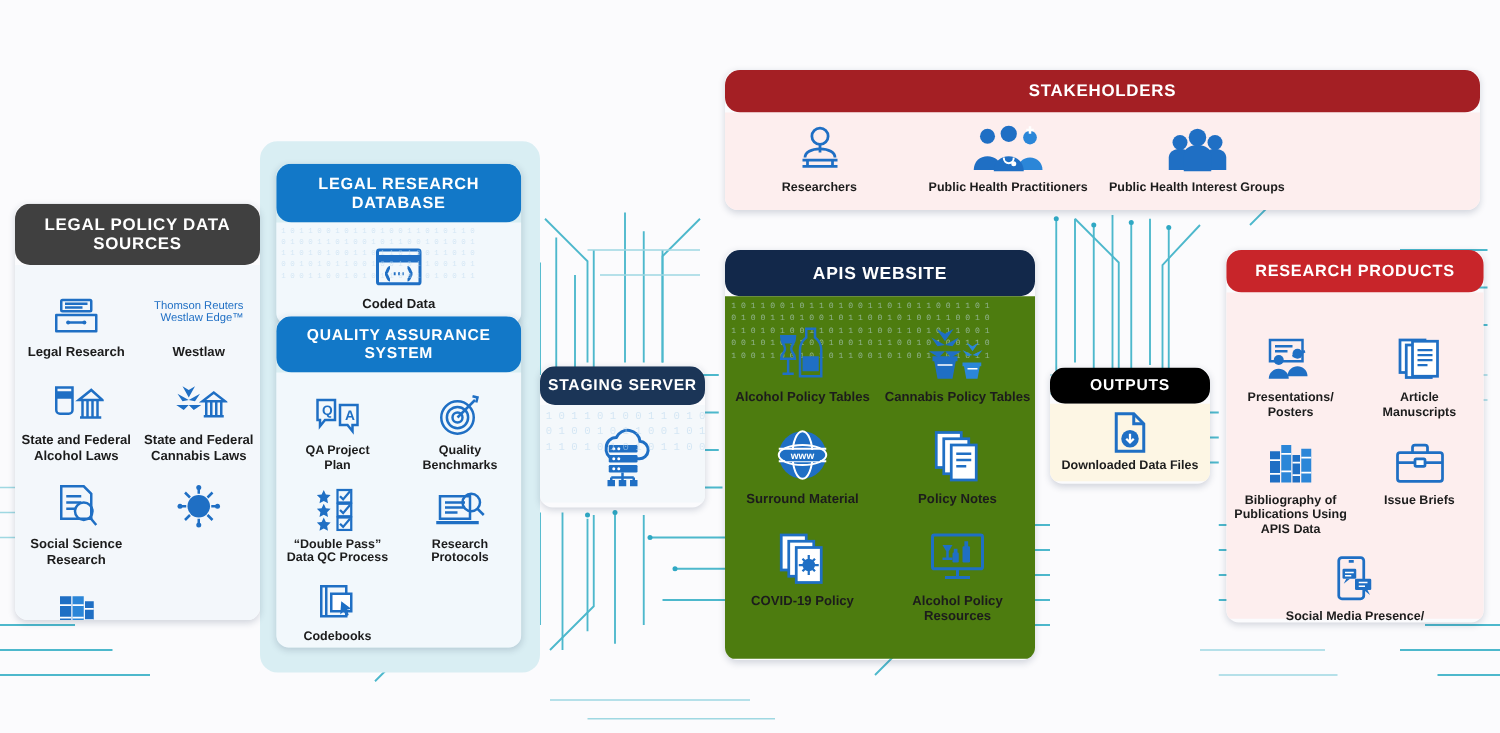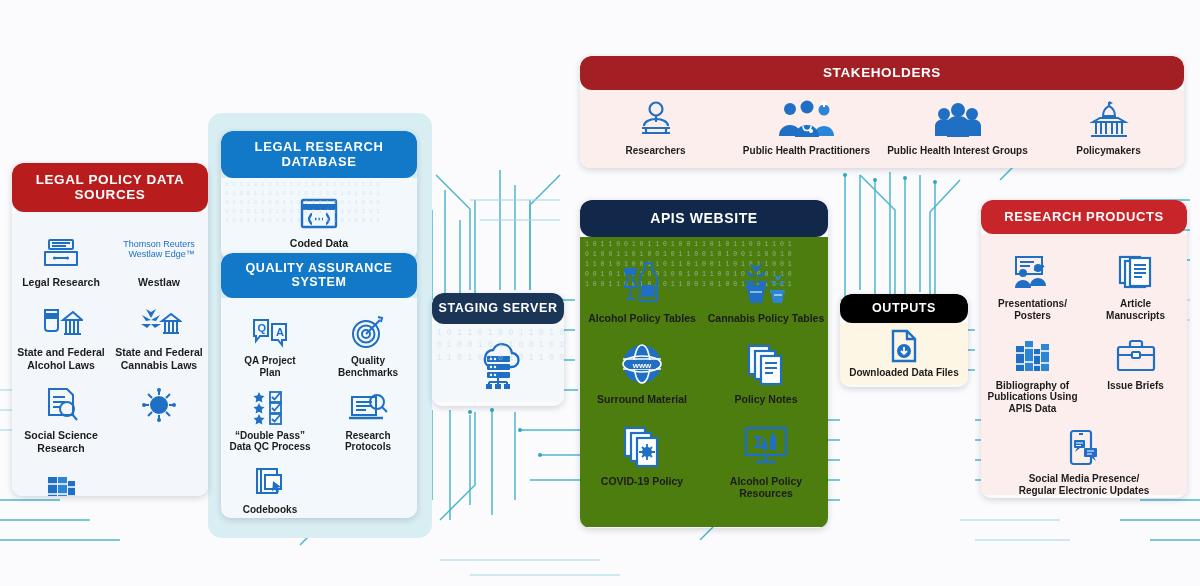--- a/index.html
+++ b/index.html
@@ -23,21 +23,21 @@
              pointer-events:none; opacity:.55; }
 
   .grid { display: grid; position: relative; z-index: 2; }
   .cell { display: flex; flex-direction: column; align-items: center;
           justify-content: flex-start; }
   .cap { text-align: center; color: #1c1c1c; line-height: 1.18; }
   .ico { display:flex; align-items:flex-end; justify-content:center; }
 
   
   #p-sources { left: 12px; top: 163px; width: 196px; height: 333px; }
-  #p-sources .phead { background:#b91c1c; font-size: 13.5px; padding: 9px 0 10px; }
+  #p-sources .phead { background:#404040; font-size: 13.5px; padding: 9px 0 10px; }
   #p-sources .pbody { background:#f3f7fb; height: 296px; padding-top: 16px; }
   #p-sources .grid { grid-template-columns: 1fr 1fr; row-gap: 10px; }
   #p-sources .cap { font-size: 10.5px; font-weight: bold; margin-top: 6px; }
   #p-sources .ico { height: 42px; }
 
   .wl-logo { color:#1f6fc4; font-weight:normal; font-size:9px; line-height:1.15;
              text-align:center; }
 
   
   #wrap2 { position:absolute; left:208px; top:113px; width:224px; height:425px;
@@ -81,21 +81,21 @@
   
   #p-out { left: 840px; top: 294px; width: 128px; height: 93px; }
   #p-out .phead { background:#000000; font-size: 12.5px; padding: 7px 0 8px; }
   #p-out .pbody { background:#fdf6e4; height: 62px; }
   #p-out .cell { padding-top: 6px; }
   #p-out .cap { font-size: 10px; font-weight: bold; margin-top: 4px; }
 
   
   #p-rp { left: 981px; top: 200px; width: 206px; height: 298px; }
   #p-rp .phead { background:#c8252a; font-size: 13px; padding: 9px 0 10px; }
-  #p-rp .pbody { background:#fdeeee; height: 261px; padding-top: 16px; }
+  #p-rp .pbody { background:#fdeeee; height: 261px; padding-top: 31px; }
   #p-rp .grid { grid-template-columns: 1fr 1fr; row-gap: 10px; }
   #p-rp .cap { font-size: 10px; font-weight: bold; margin-top: 6px; }
   #p-rp .ico { height: 42px; }
   #p-rp .span2 { grid-column: 1 / 3; }
 </style>
 </head>
 <body>
 
 <div id="stage">
 
@@ -611,36 +611,20 @@
                   <circle cx="39" cy="12" r="6"></circle>
               <path d="M2 34V24c0-4 4-7 9-7s9 3 9 7v10z"></path>
                   <path d="M30 34V24c0-4 4-7 9-7s9 3 9 7v10z"></path>
               <path d="M14 35V22c0-5 5-8 11-8s11 3 11 8v13z"></path>
                 </g>
             </svg>
           </div>
           <div class="cap">Public Health Interest Groups</div>
         </div>
 
-        <div class="cell">
-          <div class="ico">
-            <svg width="42" height="40" viewBox="0 0 42 40">
-                <g stroke="#1f6fc4" stroke-width="2" fill="none">
-              <path d="M21 2v4"></path>
-                  <path d="M21 6c-4 2-6 6-6 10h12c0-4-2-8-6-10z"></path>
-              <path d="M12 18h18"></path>
-                  <path d="M5 22h32l-7-4H12z"></path>
-              <path d="M8 22v12M13 22v12M18 22v12M24 22v12M29 22v12M34 22v12"></path>
-                  <path d="M3 36h36"></path>
-            </g>
-                <path d="M21 1l4 2-4 2z" fill="#1f6fc4"></path>
-              </svg>
-          </div>
-          <div class="cap">Policymakers</div>
-        </div>
 
       </div>
     </div>
   </div>
 
   <div class="panel" id="p-out">
     <div class="phead">OUTPUTS</div>
     <div class="pbody">
       <div class="cell">
         <div class="ico" style="height:34px">

